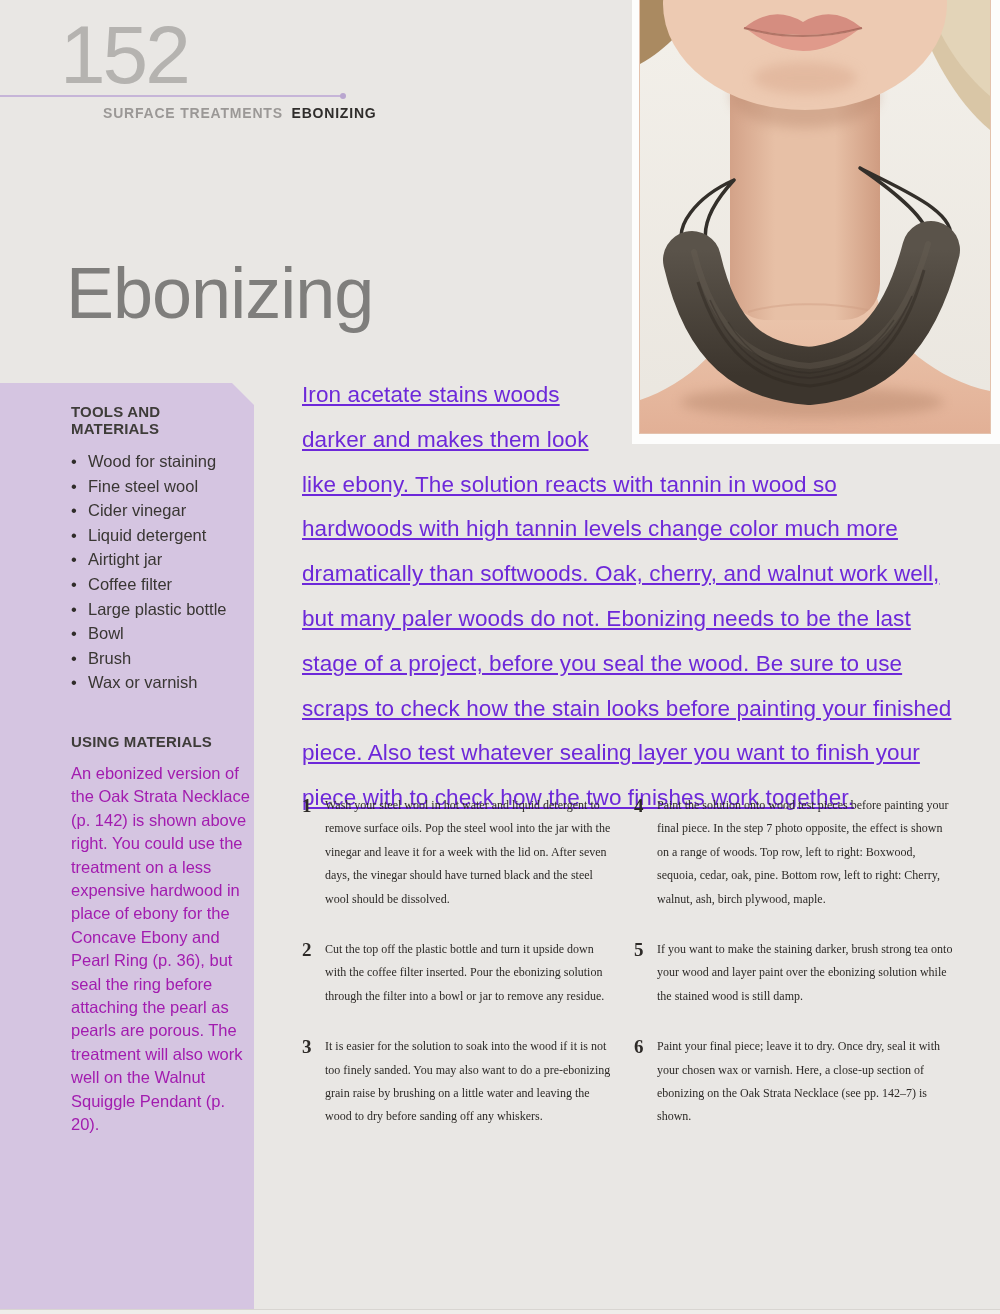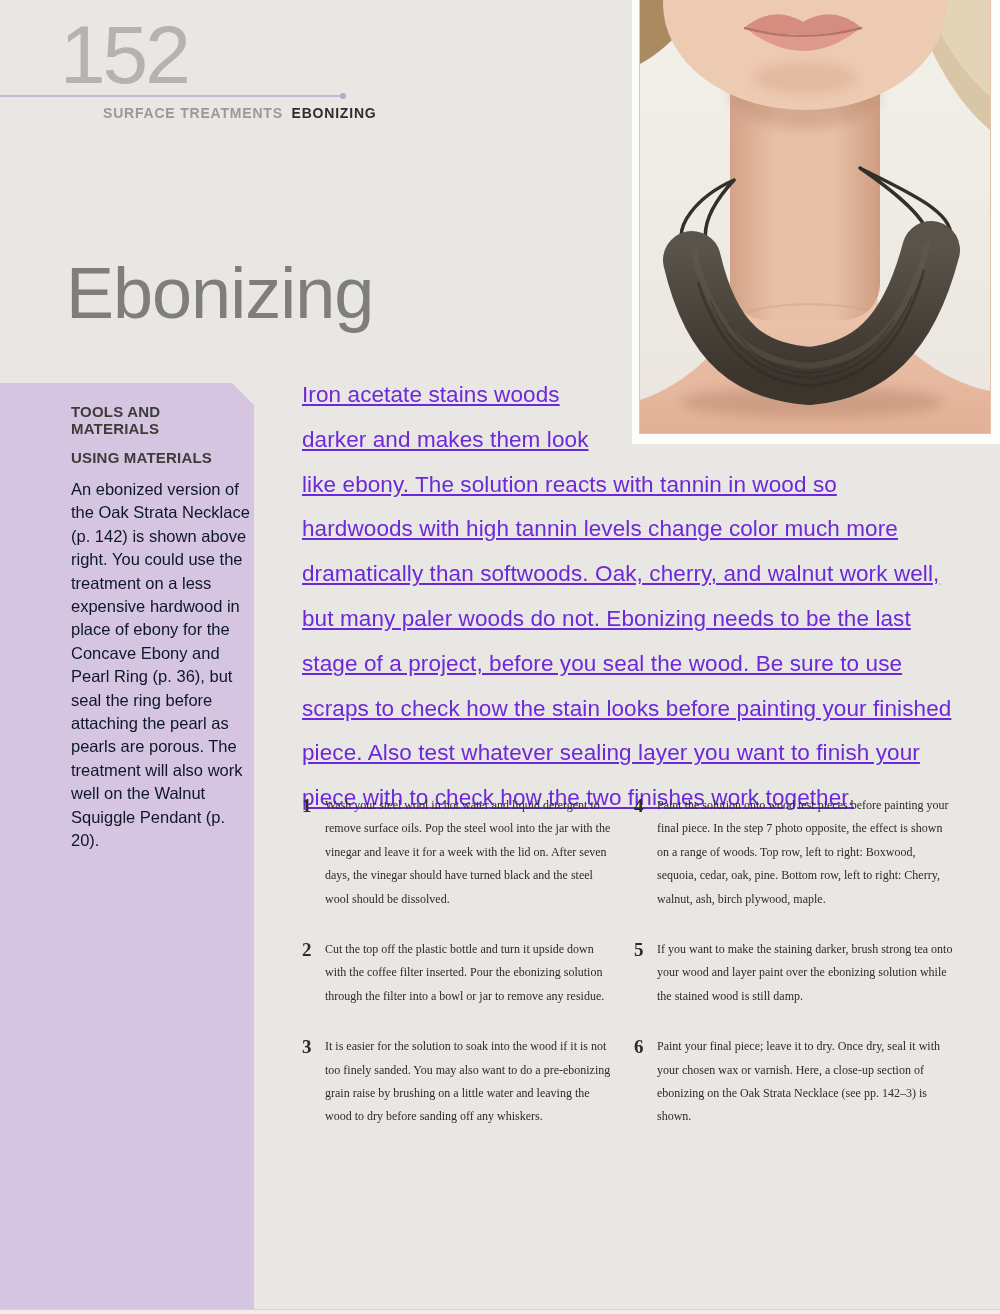--- a/index.html
+++ b/index.html
@@ -48,21 +48,21 @@
   }
   .tools-list { list-style:none; margin-bottom:38px; }
   .tools-list li {
     position:relative; font-size:16.5px; line-height:24.6px;
     padding-left:17px; color:#393633; width:176px;
   }
   .tools-list li::before {
     content:"•"; position:absolute; left:0; top:0; color:#2f2c29;
   }
   .using-text {
-    width:182px; font-size:16.5px; line-height:23.4px; color:#0f172a;
+    width:182px; font-size:16.5px; line-height:23.4px; color:#a21caf;
   }
   
   .photo-frame {
     position:absolute; left:632px; top:0; width:368px; height:444px;
     background:#fdfdfc; padding:0 10px 11px 8px;
   }
   .photo-frame svg { display:block; width:350px; height:433px; outline:1px solid #e4c2ad; }
   
   .intro {
     position:absolute; left:302px; top:373px; width:652px;
@@ -100,20 +100,32 @@
   </div>
   <div class="breadcrumb">
     <span class="crumb-section">SURFACE TREATMENTS</span>
     <span class="crumb-topic">EBONIZING</span>
   </div>
 
   <h1 class="title">Ebonizing</h1>
 
   <aside class="sidebar">
     <h2>TOOLS AND MATERIALS</h2>
+    <ul class="tools-list">
+      <li>Wood for staining</li>
+      <li>Fine steel wool</li>
+      <li>Cider vinegar</li>
+      <li>Liquid detergent</li>
+      <li>Airtight jar</li>
+      <li>Coffee filter</li>
+      <li>Large plastic bottle</li>
+      <li>Bowl</li>
+      <li>Brush</li>
+      <li>Wax or varnish</li>
+    </ul>
     <h2>USING MATERIALS</h2>
     <p class="using-text">An ebonized version of the Oak Strata Necklace (p. 142) is shown above right. You could use the treatment on a less expensive hardwood in place of ebony for the Concave Ebony and Pearl Ring (p. 36), but seal the ring before attaching the pearl as pearls are porous. The treatment will also work well on the Walnut Squiggle Pendant (p. 20).</p>
   </aside>
 
   <figure class="photo-frame">
     <svg viewBox="0 0 350 433" xmlns="http://www.w3.org/2000/svg">
       <defs>
         <linearGradient id="bgGrad" x1="0" y1="0" x2="0" y2="1">
           <stop offset="0" stop-color="#f3f0ea"></stop>
           <stop offset="1" stop-color="#eae6df"></stop>
@@ -196,19 +208,19 @@
       <div class="step">
         <span class="step-num">4</span>
         <p class="step-text">Paint the solution onto wood test pieces before painting your final piece. In the step 7 photo opposite, the effect is shown on a range of woods. Top row, left to right: Boxwood, sequoia, cedar, oak, pine. Bottom row, left to right: Cherry, walnut, ash, birch plywood, maple.</p>
       </div>
       <div class="step">
         <span class="step-num">5</span>
         <p class="step-text">If you want to make the staining darker, brush strong tea onto your wood and layer paint over the ebonizing solution while the stained wood is still damp.</p>
       </div>
       <div class="step">
         <span class="step-num">6</span>
-        <p class="step-text">Paint your final piece; leave it to dry. Once dry, seal it with your chosen wax or varnish. Here, a close-up section of ebonizing on the Oak Strata Necklace (see pp. 142–3) is shown.</p>
+        <p class="step-text">Paint your final piece; leave it to dry. Once dry, seal it with your chosen wax or varnish. Here, a close-up section of ebonizing on the Oak Strata Necklace (see pp. 142–7) is shown.</p>
       </div>
     </div>
   </section>
 
   <div class="page-edge"></div>
 </div>
 
 </body></html>

